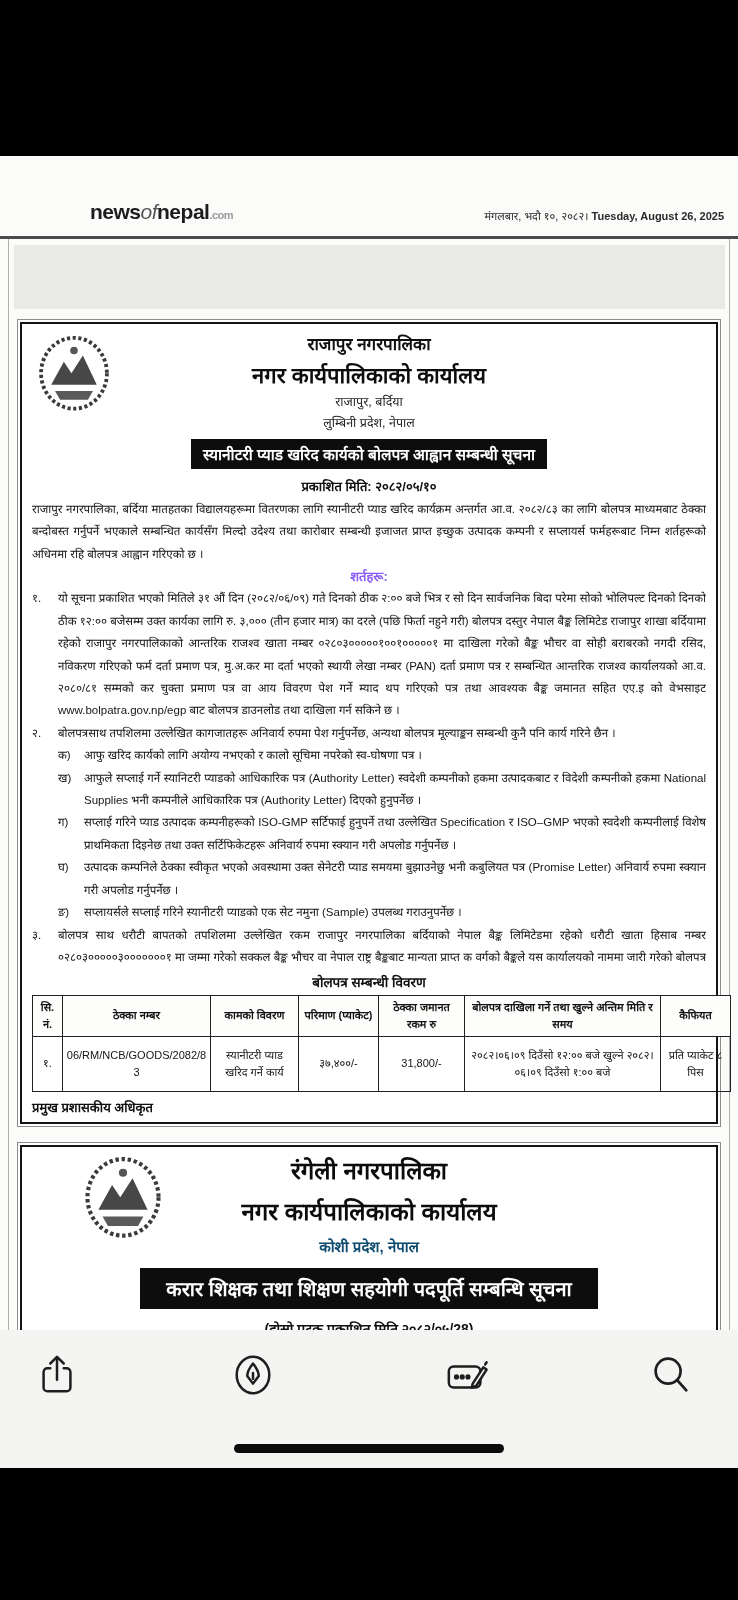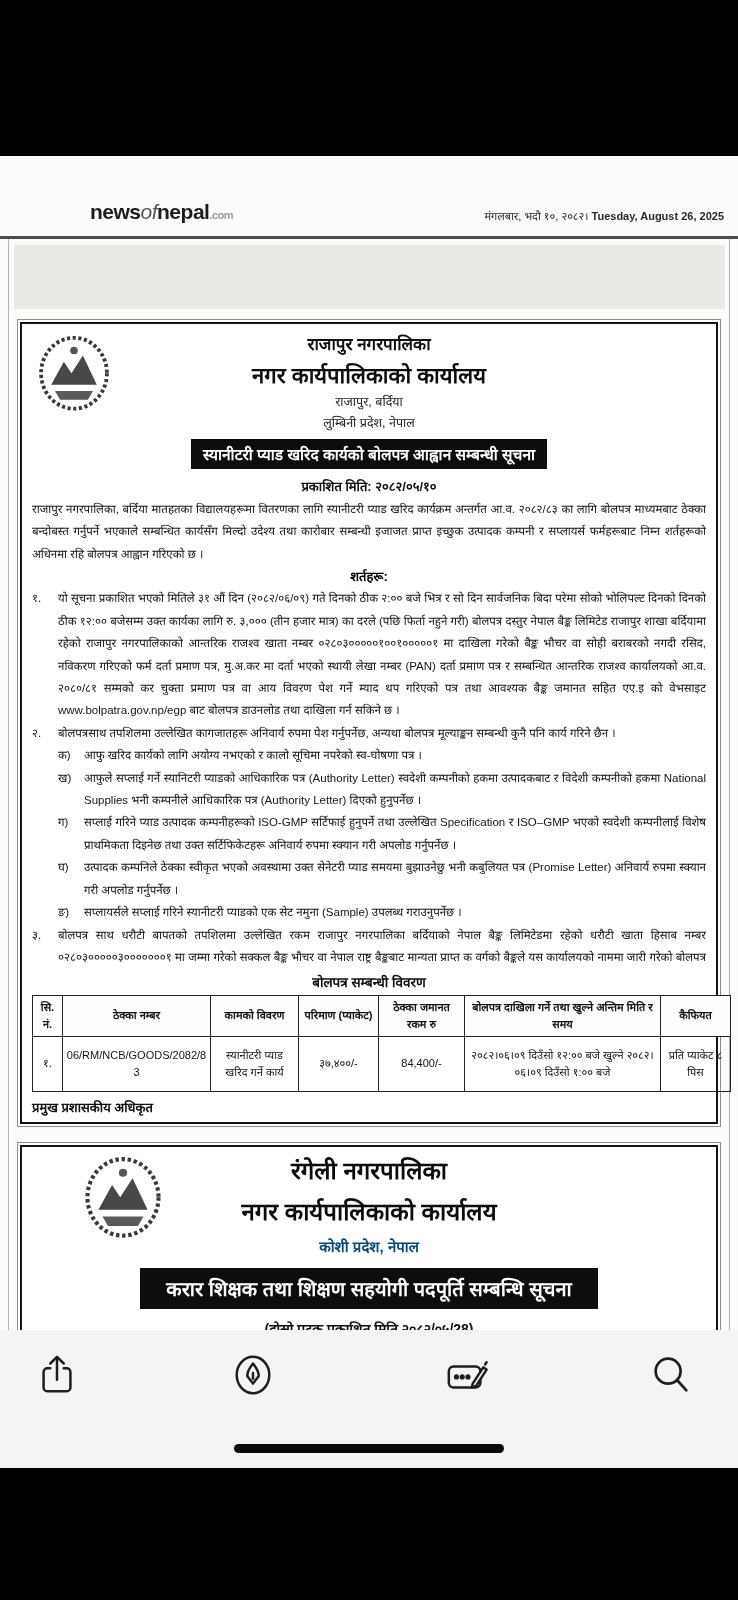--- a/index.html
+++ b/index.html
@@ -38,21 +38,21 @@
   #notice2 .emblem{left:60px;top:8px;width:82px;height:90px;}
   .center{text-align:center;}
   .n1-muni{font-size:17px;font-weight:bold;color:#111;margin-top:4px;}
   .n1-office{font-size:22px;font-weight:bold;color:#0d0d0d;margin-top:4px;}
   .n1-addr{font-size:12.5px;color:#222;margin-top:4px;}
   .banner1{display:inline-block;background:#0d0d0d;color:#fff;font-weight:bold;font-size:15.5px;
     padding:4px 12px;margin-top:8px;}
   .pub1{font-weight:bold;font-size:13px;margin-top:8px;color:#111;}
   .flow{flex:1 1 auto;min-height:0;overflow:hidden;margin-top:3px;}
   .intro{font-size:11.5px;line-height:1.95;text-align:justify;color:#141414;}
-  .terms-heading{text-align:center;font-weight:bold;font-size:13px;margin:2px 0;color:#000000;}
+  .terms-heading{text-align:center;font-weight:bold;font-size:13px;margin:2px 0;color:#8b5cf6;}
   .term{display:flex;font-size:11.5px;line-height:1.95;color:#141414;}
   .term-num{flex:none;width:26px;font-weight:normal;}
   .term-text{flex:1;text-align:justify;}
   .sub{display:flex;font-size:11.5px;line-height:1.95;color:#141414;padding-left:26px;}
   .sub-label{flex:none;width:26px;}
   .sub-text{flex:1;text-align:justify;}
   .table-title{text-align:center;font-weight:bold;font-size:13.5px;margin-top:3px;color:#111;flex:none;}
   table.tender{width:100%;border-collapse:collapse;margin-top:4px;font-size:11px;flex:none;table-layout:fixed;}
   table.tender th,table.tender td{border:1.5px solid #222;padding:3px 3px;text-align:center;
     line-height:1.55;color:#141414;overflow-wrap:anywhere;}
@@ -170,21 +170,21 @@
           <th>परिमाण (प्याकेट)</th>
           <th>ठेक्का जमानत रकम रु</th>
           <th>बोलपत्र दाखिला गर्ने तथा खुल्ने अन्तिम मिति र समय</th>
           <th>कैफियत</th>
         </tr>
         <tr>
           <td>१.</td>
           <td>06/RM/NCB/GOODS/2082/83</td>
           <td>स्यानीटरी प्याड खरिद गर्ने कार्य</td>
           <td>३७,४००/-</td>
-          <td>84,400/-</td>
+          <td>31,800/-</td>
           <td>२०८२।०६।०९ दिउँसो १२:०० बजे खुल्ने २०८२।०६।०९ दिउँसो १:०० बजे</td>
           <td>प्रति प्याकेट ८ पिस</td>
         </tr>
       </tbody>
         </table>
       <div class="signature">प्रमुख प्रशासकीय अधिकृत</div>
     </div>
   </div>
 
   <div class="notice" id="notice2">

